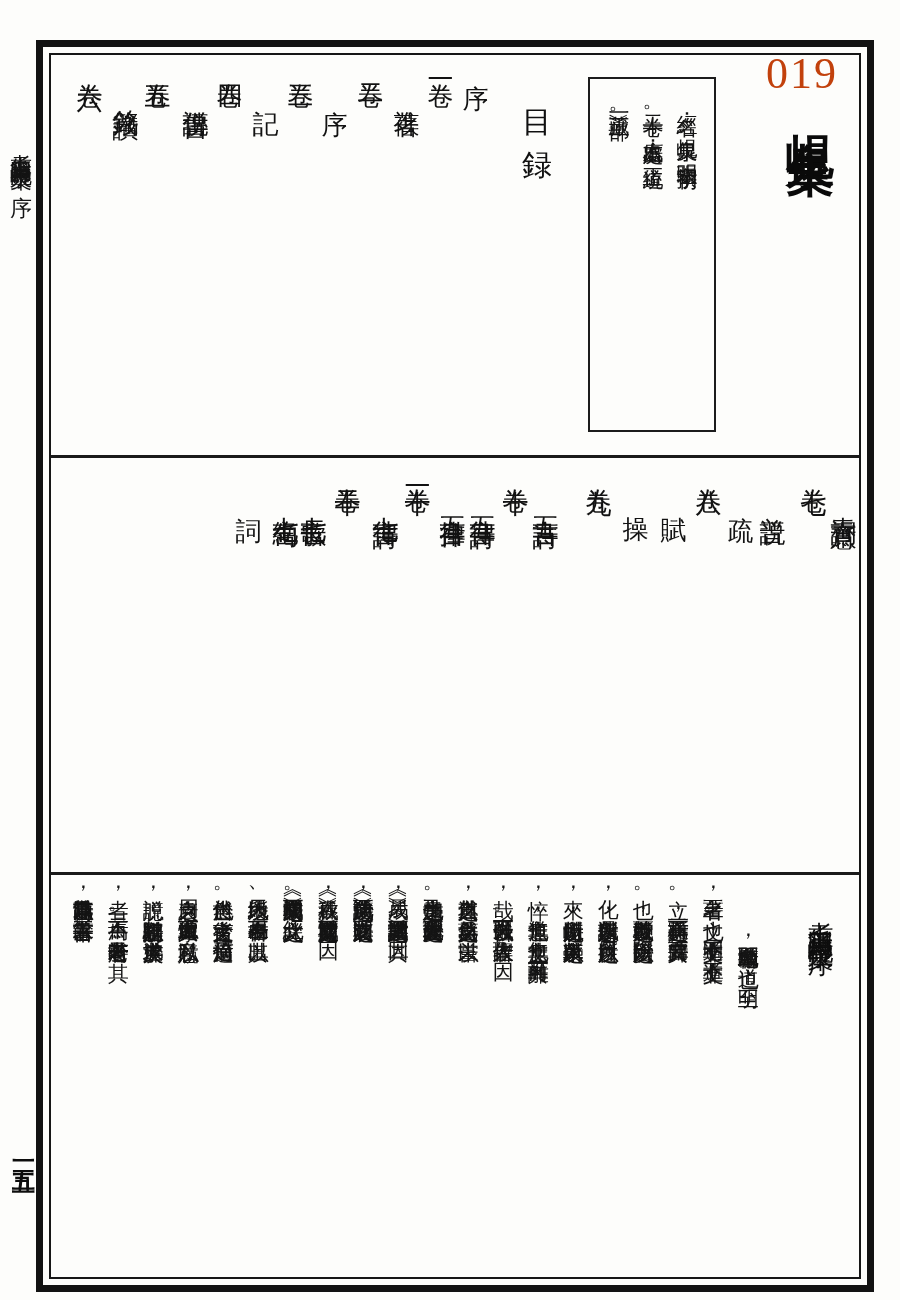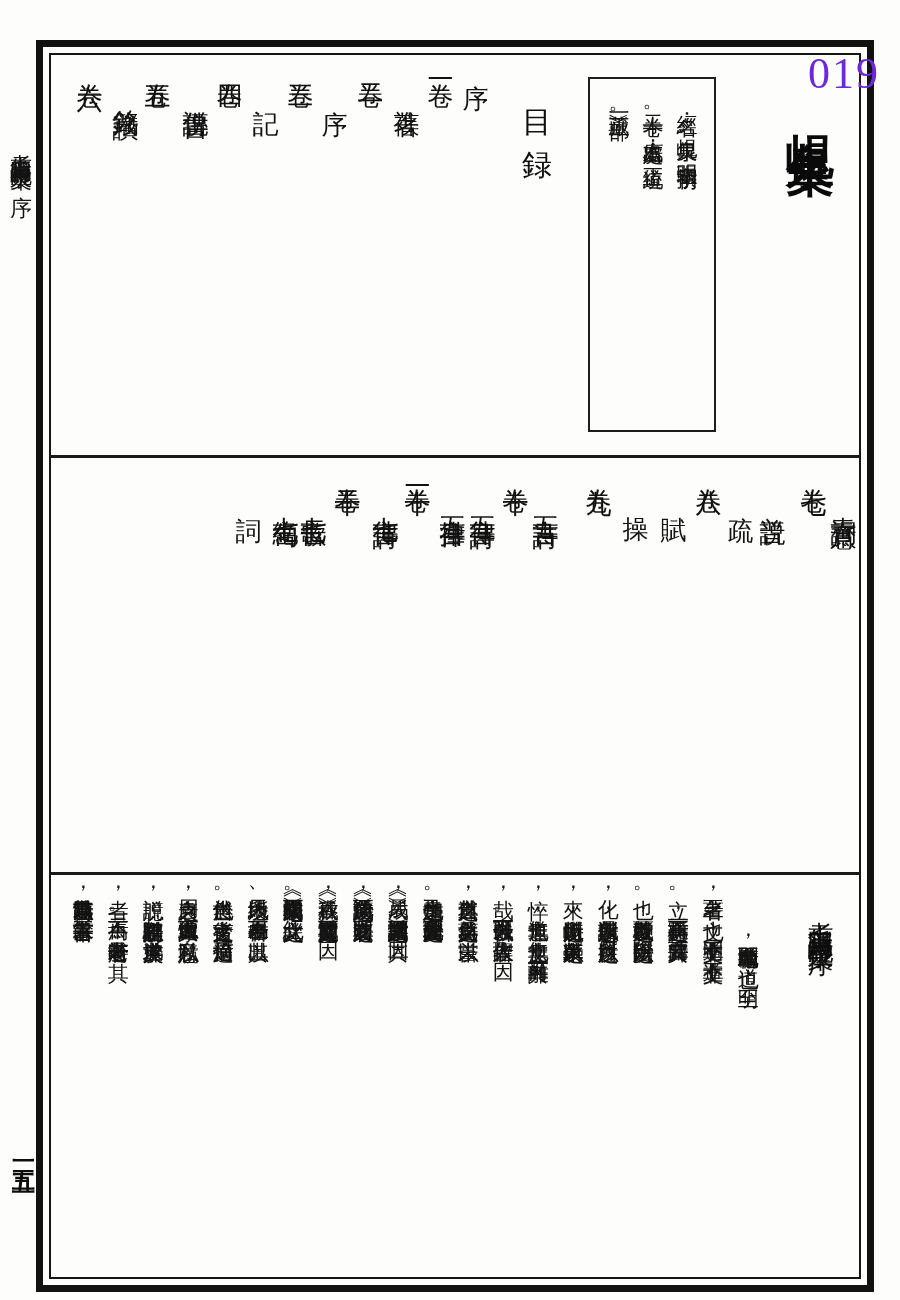--- a/index.html
+++ b/index.html
@@ -35,22 +35,22 @@
     position:absolute; left:6px; top:136px;
     font-size:22px; letter-spacing:2px; color:#141414;
   }
   .page-number {
     position:absolute; left:8px; top:1148px;
     font-size:23px; letter-spacing:3px; color:#0d0d0d; font-weight:bold;
   }
 
   
   .catalog-number {
-    position:absolute; left:808px; top:48px;
-    font-size:44px; letter-spacing:2px; color:#6d28d9;
+    position:absolute; left:766px; top:48px;
+    font-size:44px; letter-spacing:2px; color:#c2410c;
   }
   .book-title {
     position:absolute; left:778px; top:96px;
     font-size:48px; font-weight:bold; letter-spacing:8px; color:#0a0a0a;
   }
 
   
   .annotation-box {
     position:absolute; left:588px; top:77px; width:128px; height:355px;
     border:2px solid #1c1c1c;

